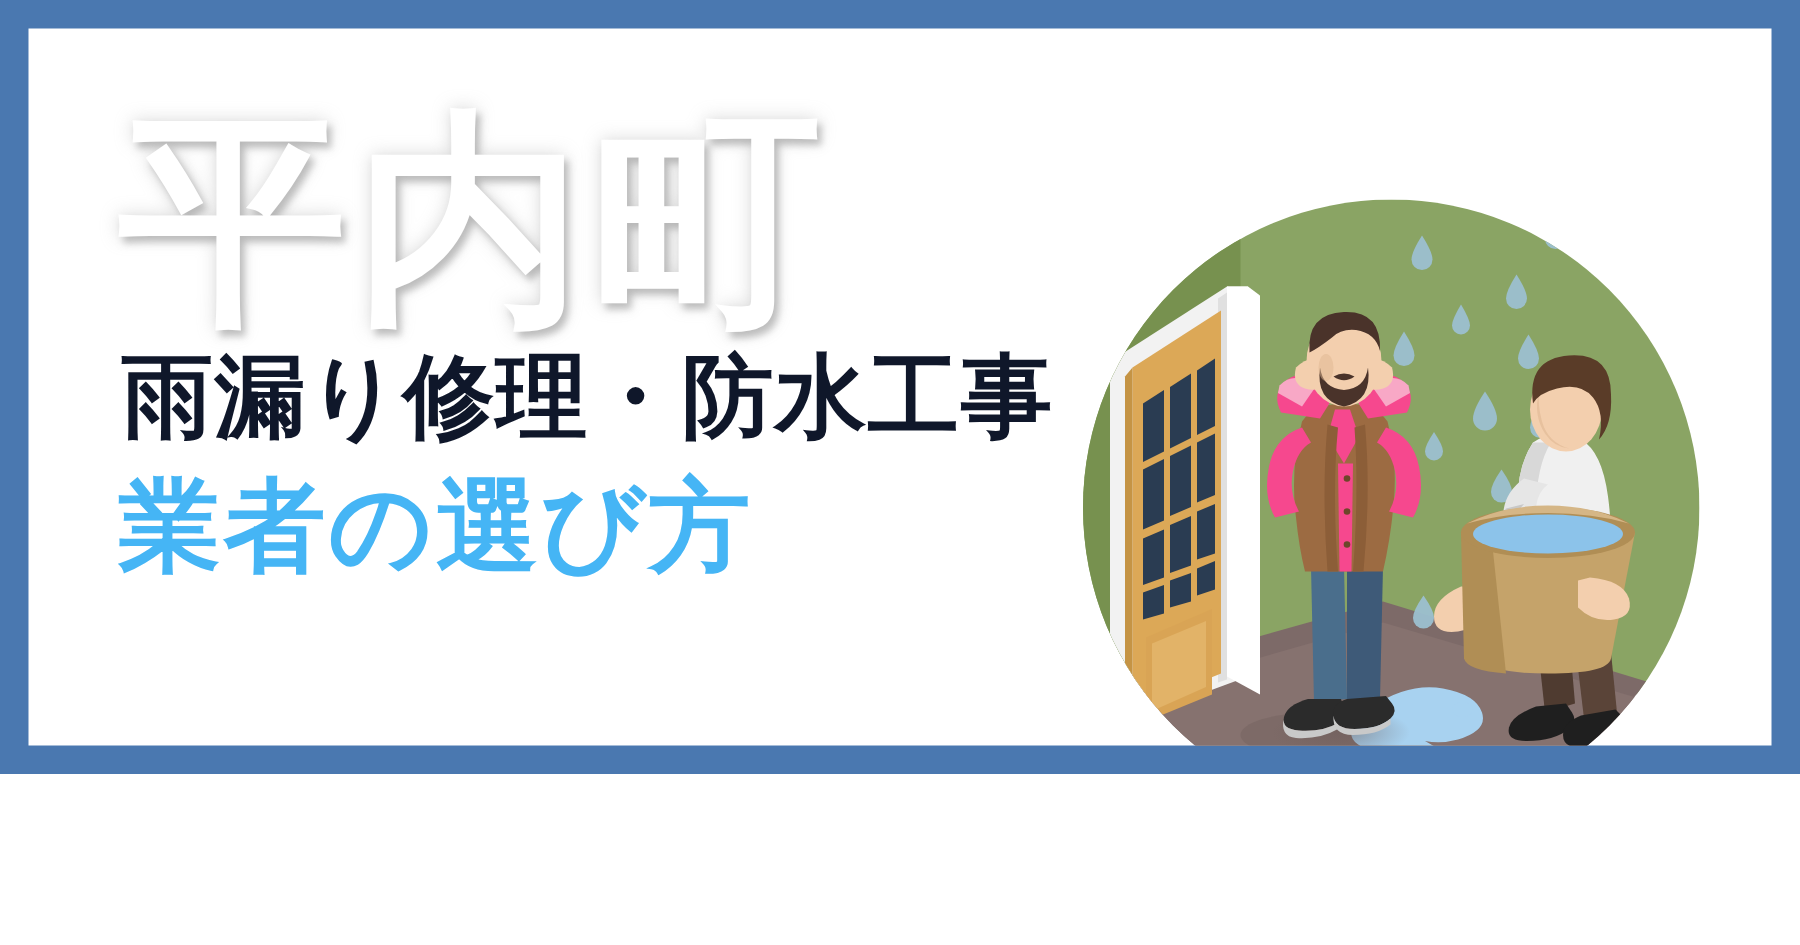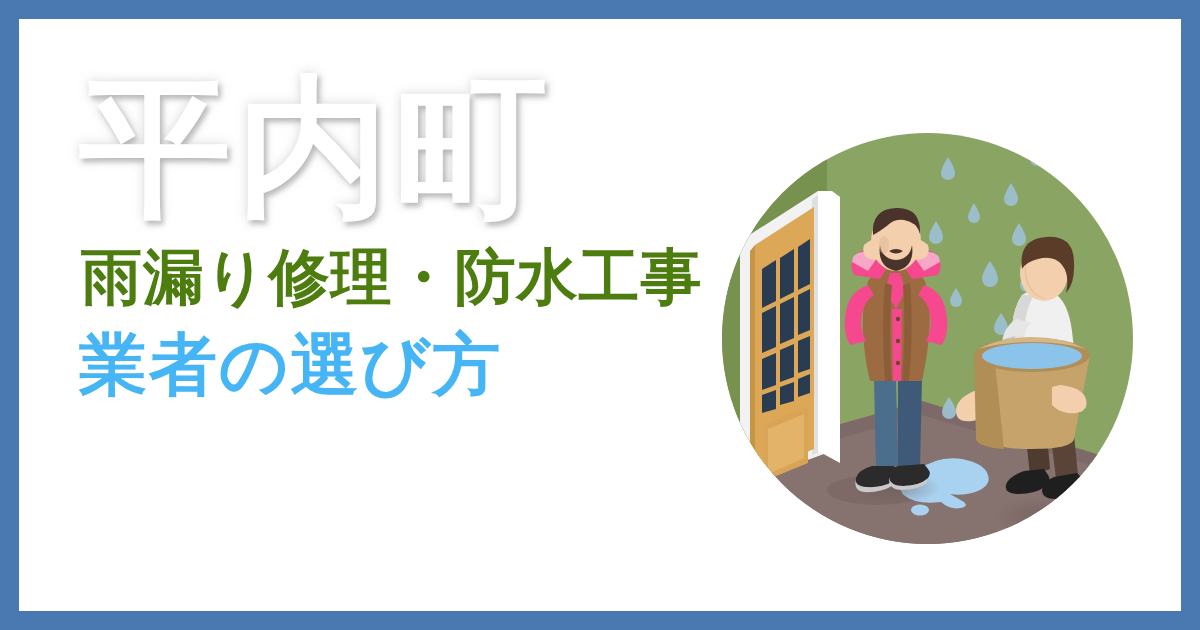--- a/index.html
+++ b/index.html
@@ -9,21 +9,21 @@
     background: #ffffff;
   }
   body {
     font-family: "Liberation Sans", "DejaVu Sans", sans-serif;
   }
 
   
   .banner {
     position: relative;
     width: 1200px;
-    height: 630px;
+    height: 516px;
     background: #4a78b0;
     box-sizing: border-box;
     overflow: hidden;
   }
   .banner-inner {
     position: absolute;
     left: 19px;
     top: 19px;
     right: 19px;
     bottom: 19px;
@@ -47,23 +47,23 @@
     margin: 0 0 4px 14px;
     text-shadow:
       3px 4px 5px rgba(150,150,150,0.55),
       0 0 12px rgba(170,170,170,0.45);
     white-space: nowrap;
   }
   .subline {
     font-size: 61px;
     line-height: 1.0;
     font-weight: 700;
-    color: #4d7c0f;
+    color: #0f172a;
     letter-spacing: 1px;
-    margin: 24px 0 0 16px;
+    margin: 11px 0 0 16px;
     white-space: nowrap;
   }
   .tagline {
     font-size: 68px;
     line-height: 1.0;
     font-weight: 700;
     color: #45b5f5;
     letter-spacing: 2px;
     margin: 22px 0 0 14px;
     white-space: nowrap;

